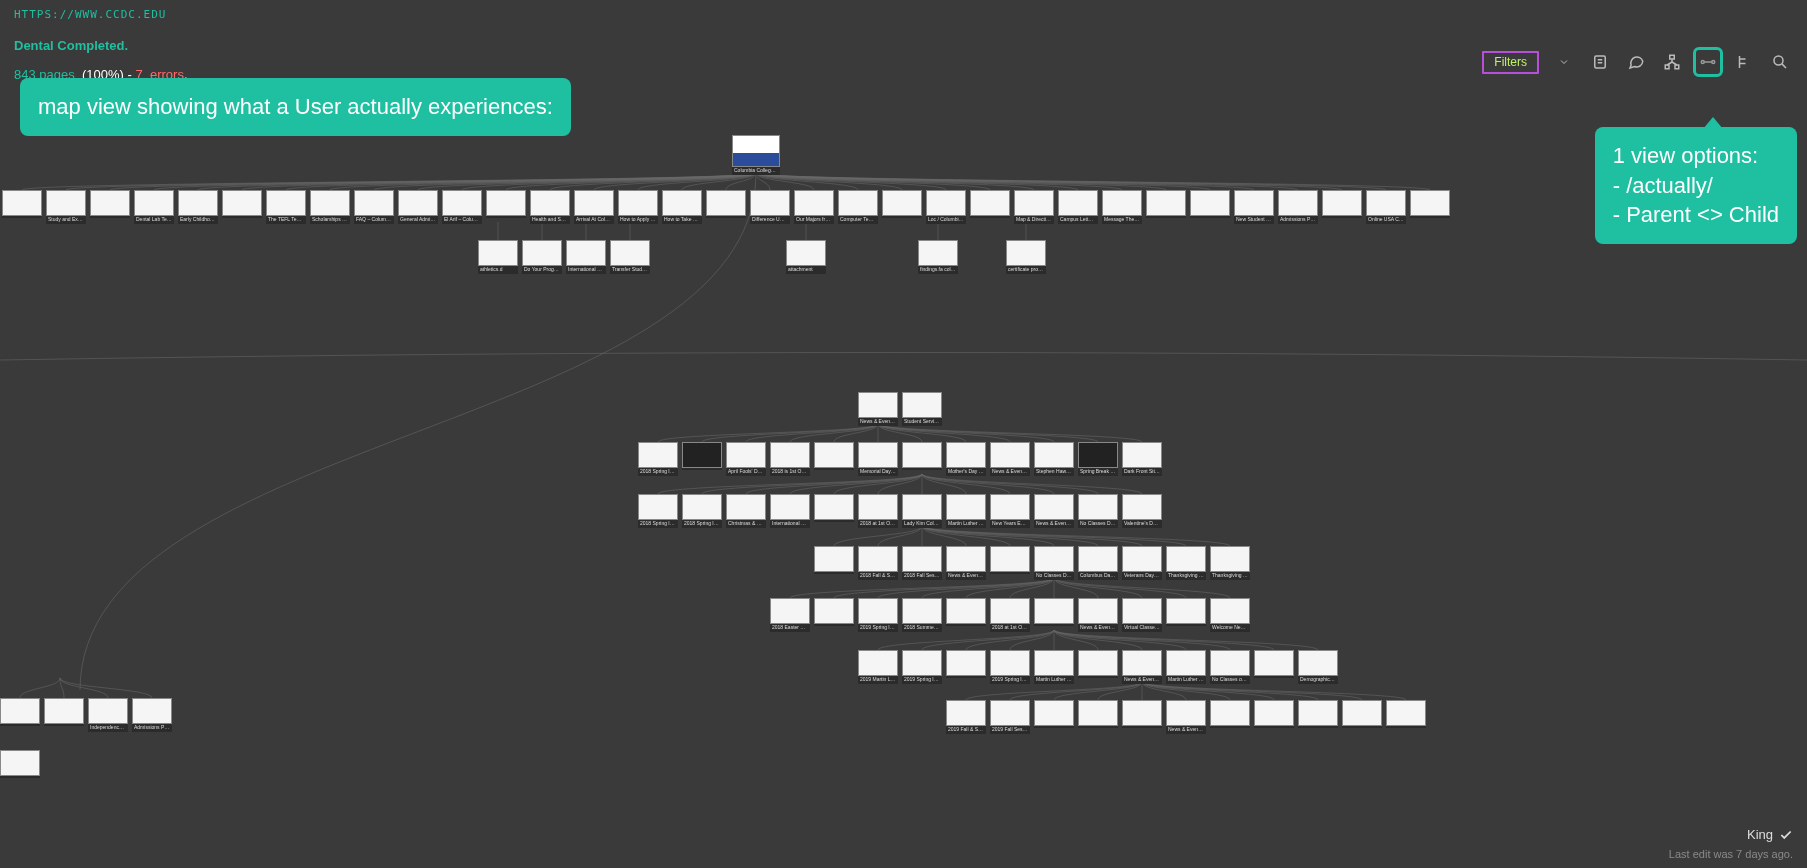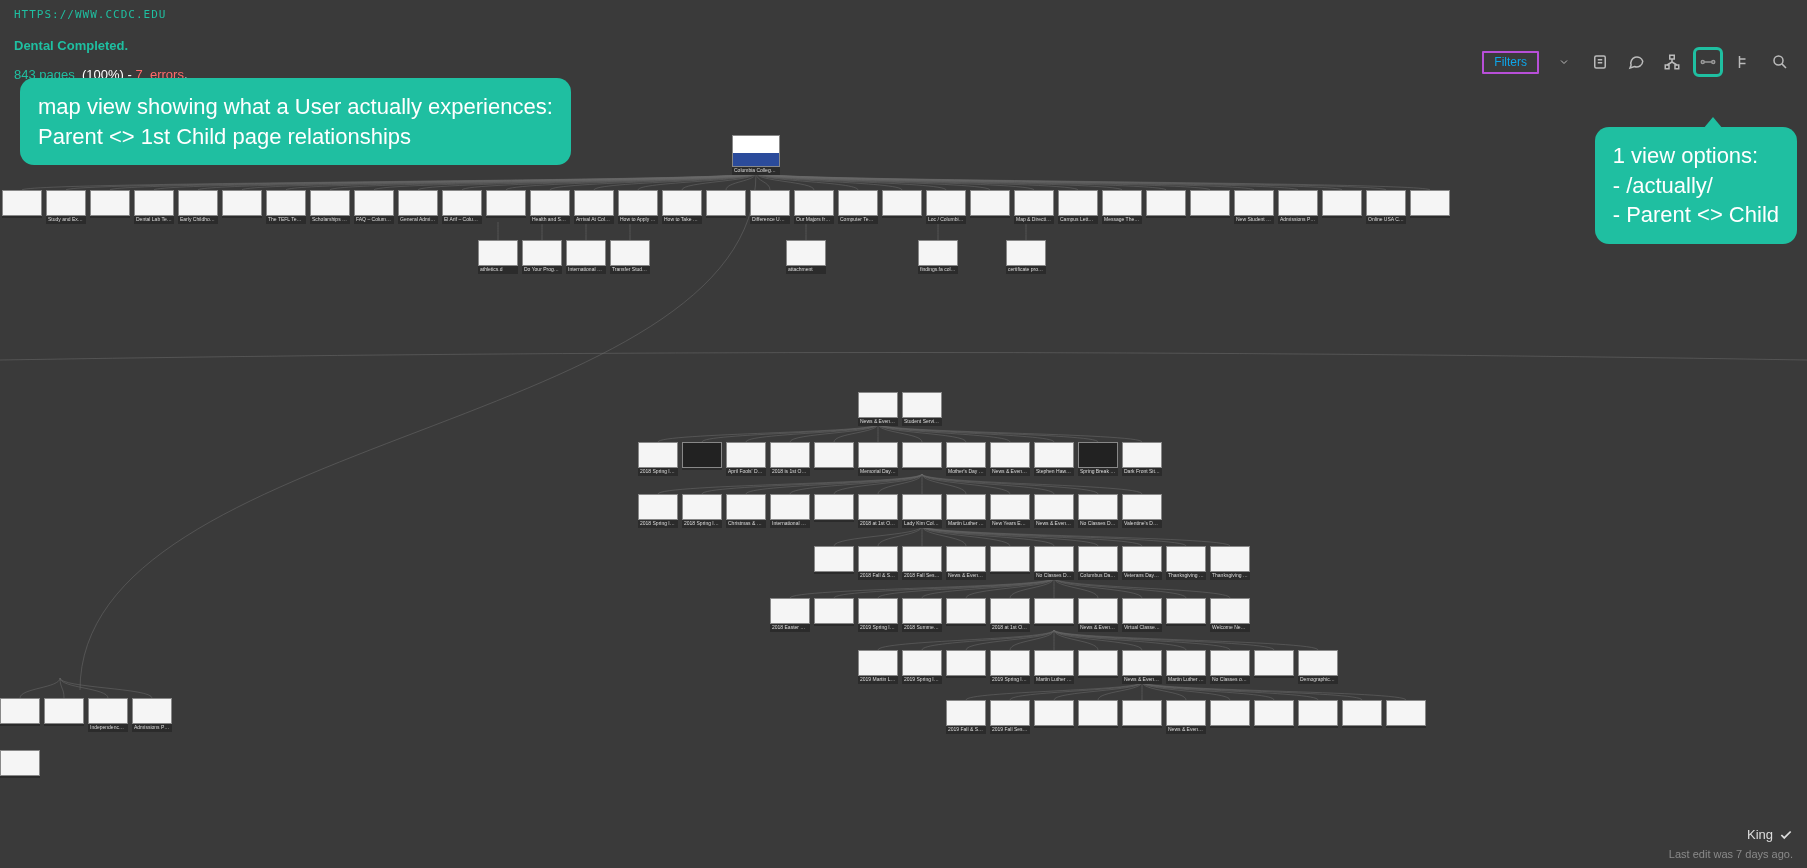--- a/index.html
+++ b/index.html
@@ -14,28 +14,28 @@
   .stats .pct    { color:#fff; }
   .stats .dash   { color:#fff; }
   .stats .errnum { color:#ff6b6b; }
   .stats .errlbl { color:#ff6b6b; }
   .stats .dot    { color:#fff; }
 
   
   .toolbar { position:absolute; top:47px; right:12px; display:flex; align-items:center; gap:6px; }
   .tb-btn  { height:30px; min-width:30px; display:flex; align-items:center; justify-content:center; color:#bbb; border-radius:4px; cursor:pointer; }
   .tb-btn svg { width:18px; height:18px; stroke:#bbb; fill:none; stroke-width:2; }
-  .filters-btn { border:2px solid #b84fd8; border-radius:1px; padding:0 10px; font-size:12px; color:#0ea5e9; height:23px; display:flex; align-items:center; }
+  .filters-btn { border:2px solid #b84fd8; border-radius:1px; padding:0 10px; font-size:12px; color:#bef264; height:23px; display:flex; align-items:center; }
   .chev { margin-left:4px; }
   .chev svg{width:12px;height:12px;stroke:#bbb;fill:none;stroke-width:2;}
   .tb-active { border:3px solid #1fbfa1; border-radius:6px; padding:2px; }
   .tb-active svg{stroke:#9a9a9a;}
 
   
-  .callout { position:absolute; background:#1fbfa1; color:#fff; border-radius:14px; padding:14px 18px; font-size:22px; line-height:1.35; font-weight:500; }
+  .callout { position:absolute; background:#1fbfa1; color:#fff; border-radius:8px; padding:14px 18px; font-size:22px; line-height:1.35; font-weight:500; }
   .callout-left { top:78px; left:20px; }
   .callout-right{ top:127px; right:10px; }
   .callout-right::before{
     content:""; position:absolute; top:-10px; left:108px; width:0;height:0;
     border-left:10px solid transparent;border-right:10px solid transparent;border-bottom:12px solid #1fbfa1;
   }
 
   
   .canvas { position:absolute; inset:0; }
   .edges  { position:absolute; inset:0; width:1807px; height:868px; }
@@ -695,21 +695,20 @@
   <div class="tb-btn">
     <svg viewBox="0 0 24 24">
         <circle cx="10" cy="10" r="6"></circle>
         <line x1="20" y1="20" x2="14.5" y2="14.5"></line>
       </svg>
   </div>
 </div>
 
 <div class="callout callout-left">
   <div>map view showing what a User actually experiences:</div>
-  <div>Parent &lt;&gt; 1st Child page relationships</div>
 </div>
 <div class="callout callout-right">
   <div>1 view options:</div>
   <div>-  /actually/</div>
   <div>-  Parent &lt;&gt; Child</div>
 </div>
 
 <div class="saved">
   <span>King</span>
   <svg viewBox="0 0 24 24">

